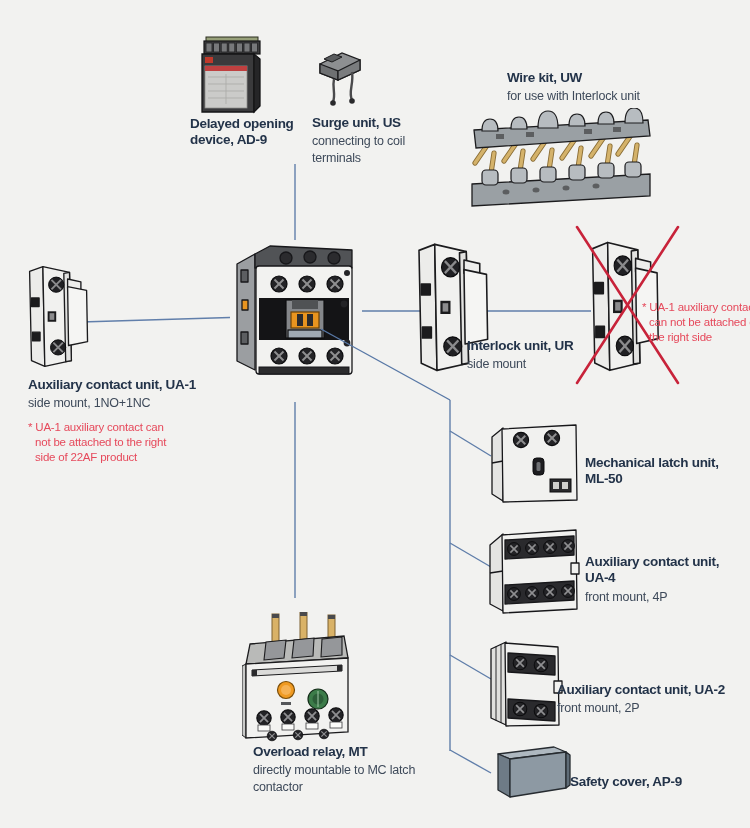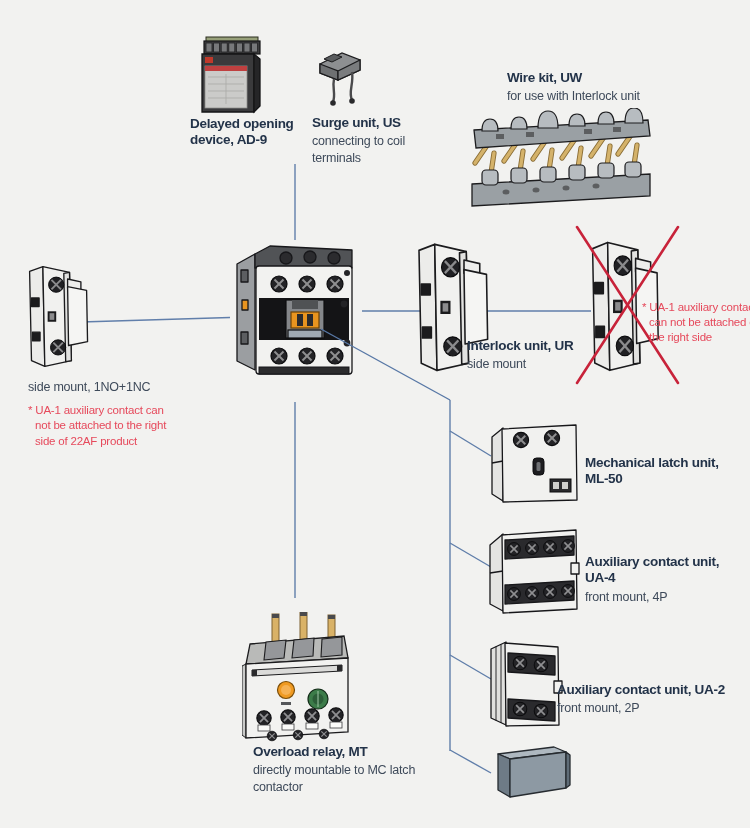--- a/index.html
+++ b/index.html
@@ -352,20 +352,21 @@
     <div class="s">connecting to coil
 terminals</div>
   </div>
 
   <div class="txt" style="left:507px;top:70px;width:190px">
     <div class="t">Wire kit, UW</div>
     <div class="s">for use with Interlock unit</div>
   </div>
 
   <div class="txt" style="left:28px;top:377px;width:215px">
+    <div class="t">Auxiliary contact unit, UA-1</div>
     <div class="s">side mount, 1NO+1NC</div>
     <div class="n">* UA-1 auxiliary contact can
 not be attached to the right
 side of 22AF product</div>
   </div>
 
   <div class="txt" style="left:467px;top:338px;width:124px">
     <div class="t">Interlock unit, UR</div>
     <div class="s">side mount</div>
   </div>
@@ -385,20 +386,23 @@
     <div class="t">Auxiliary contact unit,
 UA-4</div>
     <div class="s">front mount, 4P</div>
   </div>
 
   <div class="txt" style="left:557px;top:682px;width:195px">
     <div class="t">Auxiliary contact unit, UA-2</div>
     <div class="s">front mount, 2P</div>
   </div>
 
+  <div class="txt" style="left:570px;top:774px;width:170px">
+    <div class="t">Safety cover, AP-9</div>
+  </div>
 
   <div class="txt" style="left:253px;top:744px;width:190px">
     <div class="t">Overload relay, MT</div>
     <div class="s">directly mountable to MC latch
 contactor</div>
   </div>
 
 </div>
 
 </body></html>

